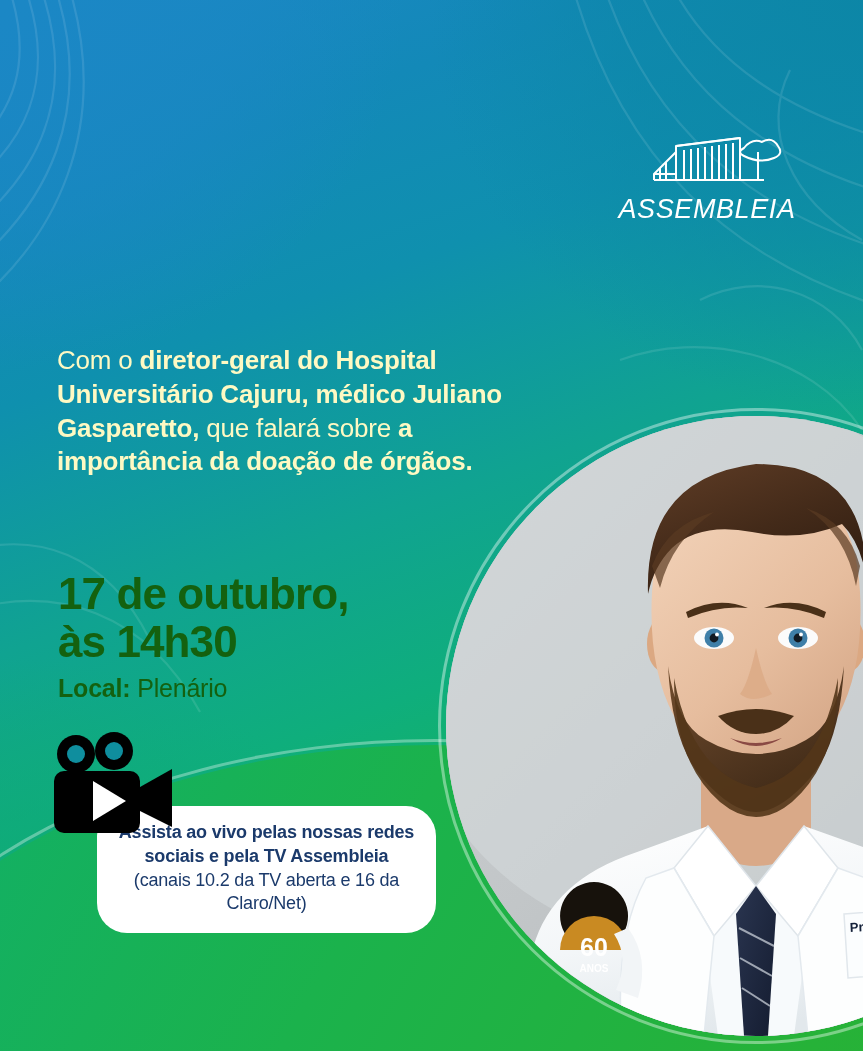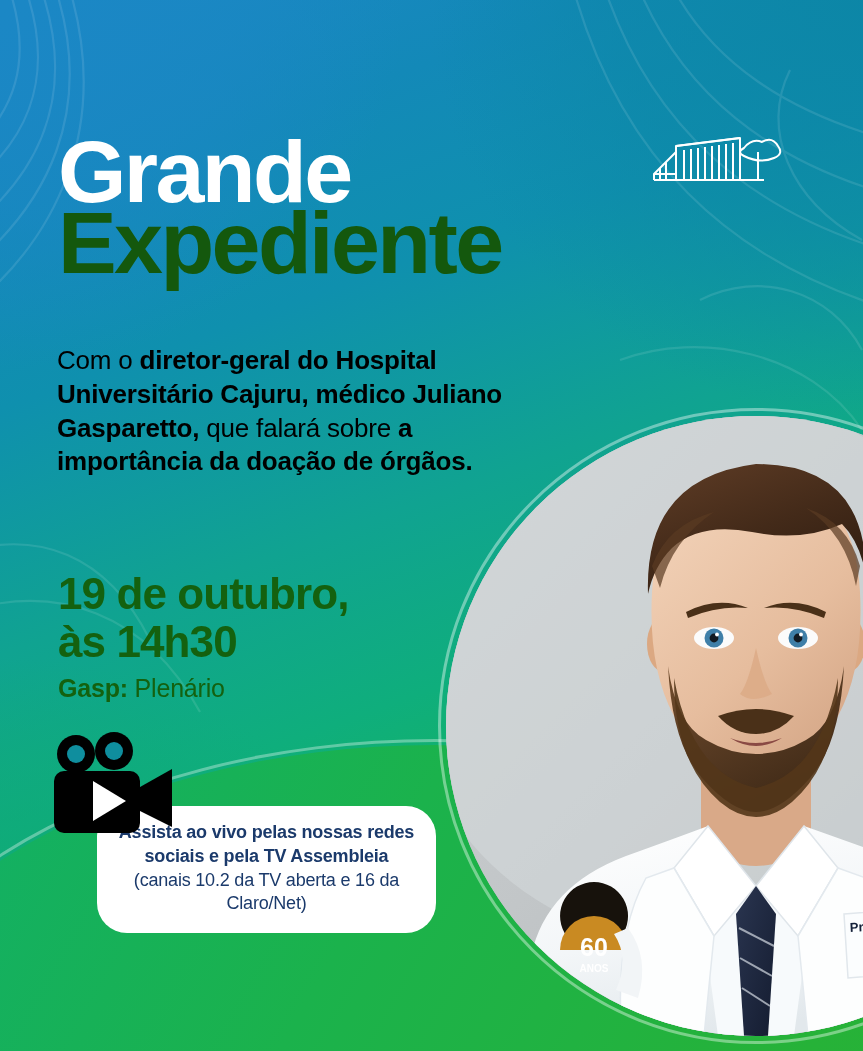--- a/index.html
+++ b/index.html
@@ -181,21 +181,21 @@
     font-family: "Liberation Sans", sans-serif;
   }
 
   
   .description {
     position: absolute;
     left: 57px;
     top: 344px;
     width: 470px;
     z-index: 6;
-    color: #000000;
+    color: #fef9c3;
     font-size: 26px;
     line-height: 1.30;
     font-weight: 400;
     letter-spacing: -0.2px;
   }
   .description b { font-weight: 700; }
 
   
   .date-block {
     position: absolute;
@@ -381,24 +381,20 @@
         <path d="M272 300 q38 -14 76 0 q-16 18 -38 18 q-22 0 -38 -18 Z" fill="#4a3018"></path>
 
         <path d="M284 322 q26 10 52 0 q-26 16 -52 0 Z" fill="#8a4a44"></path>
       </svg>
     </div>
   </div>
 
   <div class="bottom-swoosh"></div>
   <div class="bottom-swoosh-ring"></div>
 
-  <div class="title-block">
-    <div class="title-line1">Grande</div>
-    <div class="title-line2">Expediente</div>
-  </div>
 
   <div class="logo">
     <svg class="logo-mark" viewBox="0 0 150 60" xmlns="http://www.w3.org/2000/svg">
       <g fill="none" stroke="#ffffff" stroke-width="2" stroke-linejoin="round">
         <path d="M38 50 L132 50"></path>
         <path d="M44 50 L44 16 L108 8 L108 44"></path>
         <path d="M44 16 L108 8"></path>
         <path d="M108 44 L108 50"></path>
         <path d="M52 50 L52 20"></path>
         <path d="M59 50 L59 19"></path>
@@ -410,30 +406,31 @@
         <path d="M101 50 L101 13"></path>
         <path d="M44 22 L22 44 L22 50"></path>
         <path d="M22 44 L44 44"></path>
         <path d="M28 38 L28 50"></path>
         <path d="M34 32 L34 50"></path>
         <path d="M22 50 L38 50"></path>
         <path d="M126 50 L126 22"></path>
         <path d="M112 18 q8 -10 18 -6 q10 -6 16 4 q6 8 -4 12 q-14 6 -30 -2 q-8 -4 0 -8 Z"></path>
       </g>
     </svg>
+    <div class="logo-l1">ASSEMBLEIA</div>
   </div>
 
   <div class="description">
     <span>Com o </span><b>diretor-geral do Hospital Universitário Cajuru, médico Juliano Gasparetto,</b><span> que falará sobre </span><b>a importância da doação de órgãos.</b>
   </div>
 
   <div class="date-block">
-    <div class="date-main">19 de outubro,
+    <div class="date-main">17 de outubro,
 às 14h30</div>
-    <div class="date-local"><b>Gasp:</b><span> Plenário</span></div>
+    <div class="date-local"><b>Local:</b><span> Plenário</span></div>
   </div>
 
   <div class="cam-icon">
     <svg viewBox="0 0 126 118" xmlns="http://www.w3.org/2000/svg">
       <g fill="#000000">
         <circle cx="28" cy="23" r="19"></circle>
         <circle cx="66" cy="20" r="19"></circle>
         <rect x="6" y="40" width="86" height="62" rx="10"></rect>
         <path d="M92 56 L124 38 L124 96 L92 80 Z"></path>
       </g>

